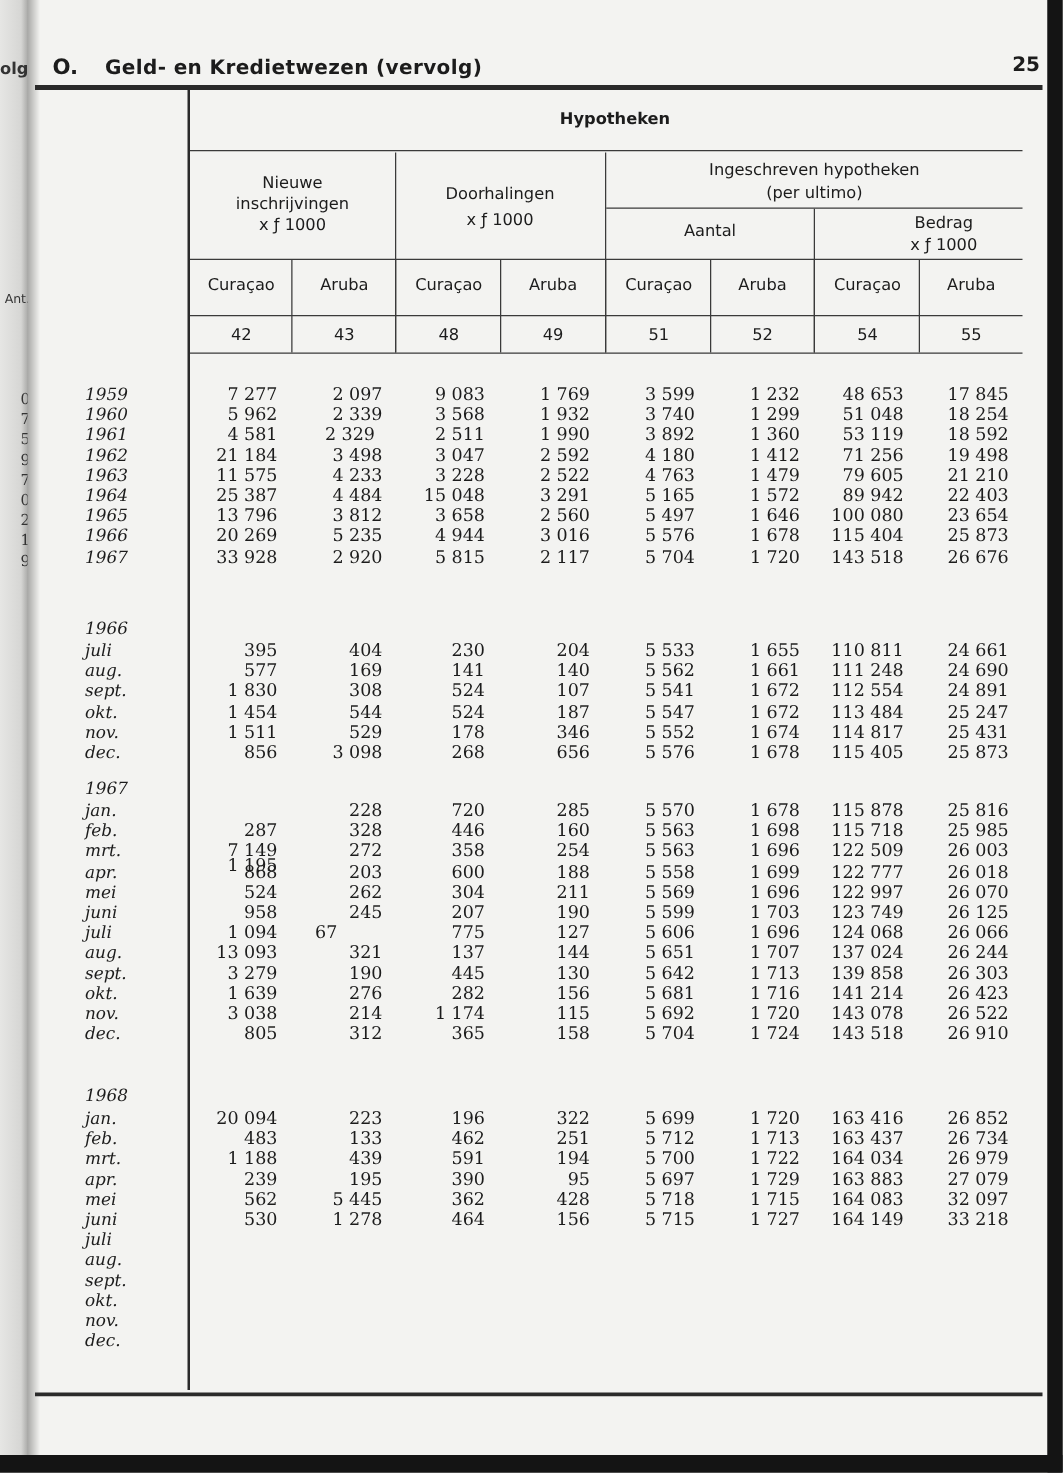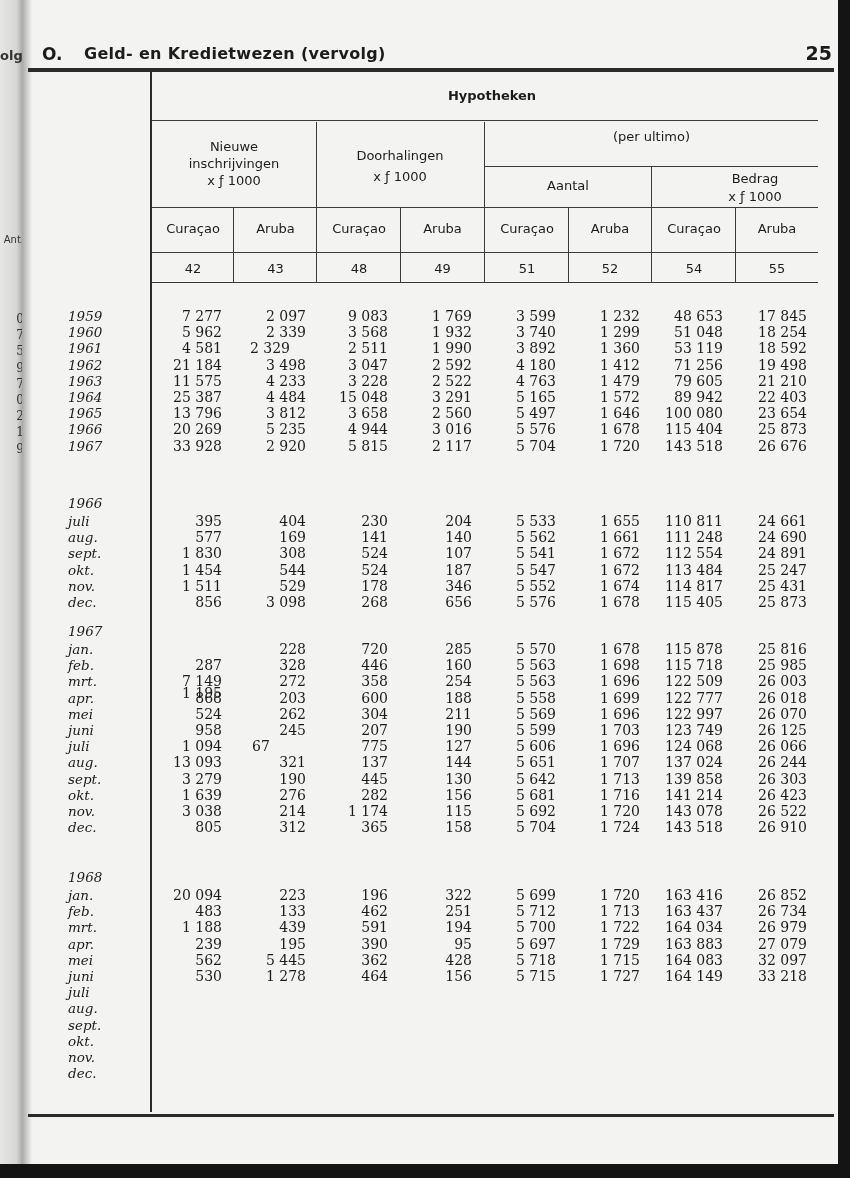--- a/index.html
+++ b/index.html
@@ -30,21 +30,21 @@
   }
   .bottom-edge {
     position: absolute; left: 0; bottom: 0; width: 850px; height: 14px; background: #141414;
   }
   .header {
     position: absolute; left: 42px; top: 44px; width: 790px; height: 26px;
     font-family: "DejaVu Sans", sans-serif;
   }
   .section-num { position: absolute; left: 0; top: 0; font-size: 17px; font-weight: bold; }
   .header-title { position: absolute; left: 42px; top: 0; font-size: 16px; font-weight: bold; letter-spacing: 0.3px; }
-  .page-num { position: absolute; right: 0; top: -2px; font-size: 19px; font-weight: bold; }
+  .page-num { position: absolute; right: 0; top: -2px; font-size: 16px; font-weight: bold; }
   .rule-top { position: absolute; left: 28px; top: 68px; width: 806px; height: 4px; background: #2a2a2a; }
   .rule-bottom { position: absolute; left: 28px; top: 1114px; width: 806px; height: 3px; background: #2a2a2a; }
   .stub-line { position: absolute; left: 150px; top: 70px; width: 2px; height: 1042px; background: #2a2a2a; }
   .hdr { position: absolute; font-family: "DejaVu Sans", sans-serif; font-size: 13px; text-align: center; color: #1c1c1c; }
   .hline { position: absolute; height: 1px; background: #3a3a3a; }
   .vline { position: absolute; width: 1px; background: #3a3a3a; }
 
   .row-label {
     position: absolute; left: 68px; width: 80px;
     font-family: "DejaVu Serif", serif; font-style: italic; font-size: 13.5px; line-height: 16.2px;
@@ -94,20 +94,21 @@
     </div>
     <div class="vline" style="left:316px;top:122px;height:160px;"></div>
 
     <div class="hdr" style="left:317px;top:145px;width:166px;line-height:21px;">
       <div>Doorhalingen</div>
       <div>x ƒ 1000</div>
     </div>
     <div class="vline" style="left:484px;top:122px;height:160px;"></div>
 
     <div class="hdr" style="left:485px;top:128px;width:333px;line-height:18px;">
+      <div>Ingeschreven hypotheken</div>
       <div>(per ultimo)</div>
     </div>
     <div class="hline" style="left:485px;top:166px;width:333px;"></div>
     <div class="hdr" style="left:485px;top:178px;width:166px;">Aantal</div>
     <div class="vline" style="left:651px;top:167px;height:115px;"></div>
     <div class="hdr" style="left:652px;top:170px;width:166px;line-height:18px;">
       <div style="padding-left:40px;">Bedrag</div>
       <div style="padding-left:40px;">x ƒ 1000</div>
     </div>
 
@@ -162,21 +163,21 @@
         <div class="num" style="top: 324.2px; left: 298px; width: 90px;">3 568</div>
         <div class="num" style="top: 324.2px; left: 382px; width: 90px;">1 932</div>
         <div class="num" style="top: 324.2px; left: 466px; width: 90px;">3 740</div>
         <div class="num" style="top: 324.2px; left: 550px; width: 90px;">1 299</div>
         <div class="num" style="top: 324.2px; left: 633px; width: 90px;">51 048</div>
         <div class="num" style="top: 324.2px; left: 717px; width: 90px;">18 254</div>
       </div>
       <div>
         <div class="row-label" style="top: 340.4px;">1961</div>
         <div class="num" style="top: 340.4px; left: 132px; width: 90px;">4 581</div>
-        <div class="num" style="top: 340.4px; left: 200px; width: 90px;">2 329</div>
+        <div class="num" style="top: 340.4px; left: 210px; width: 90px;">2 329</div>
         <div class="num" style="top: 340.4px; left: 298px; width: 90px;">2 511</div>
         <div class="num" style="top: 340.4px; left: 382px; width: 90px;">1 990</div>
         <div class="num" style="top: 340.4px; left: 466px; width: 90px;">3 892</div>
         <div class="num" style="top: 340.4px; left: 550px; width: 90px;">1 360</div>
         <div class="num" style="top: 340.4px; left: 633px; width: 90px;">53 119</div>
         <div class="num" style="top: 340.4px; left: 717px; width: 90px;">18 592</div>
       </div>
       <div>
         <div class="row-label" style="top: 356.6px;">1962</div>
         <div class="num" style="top: 356.6px; left: 132px; width: 90px;">21 184</div>

